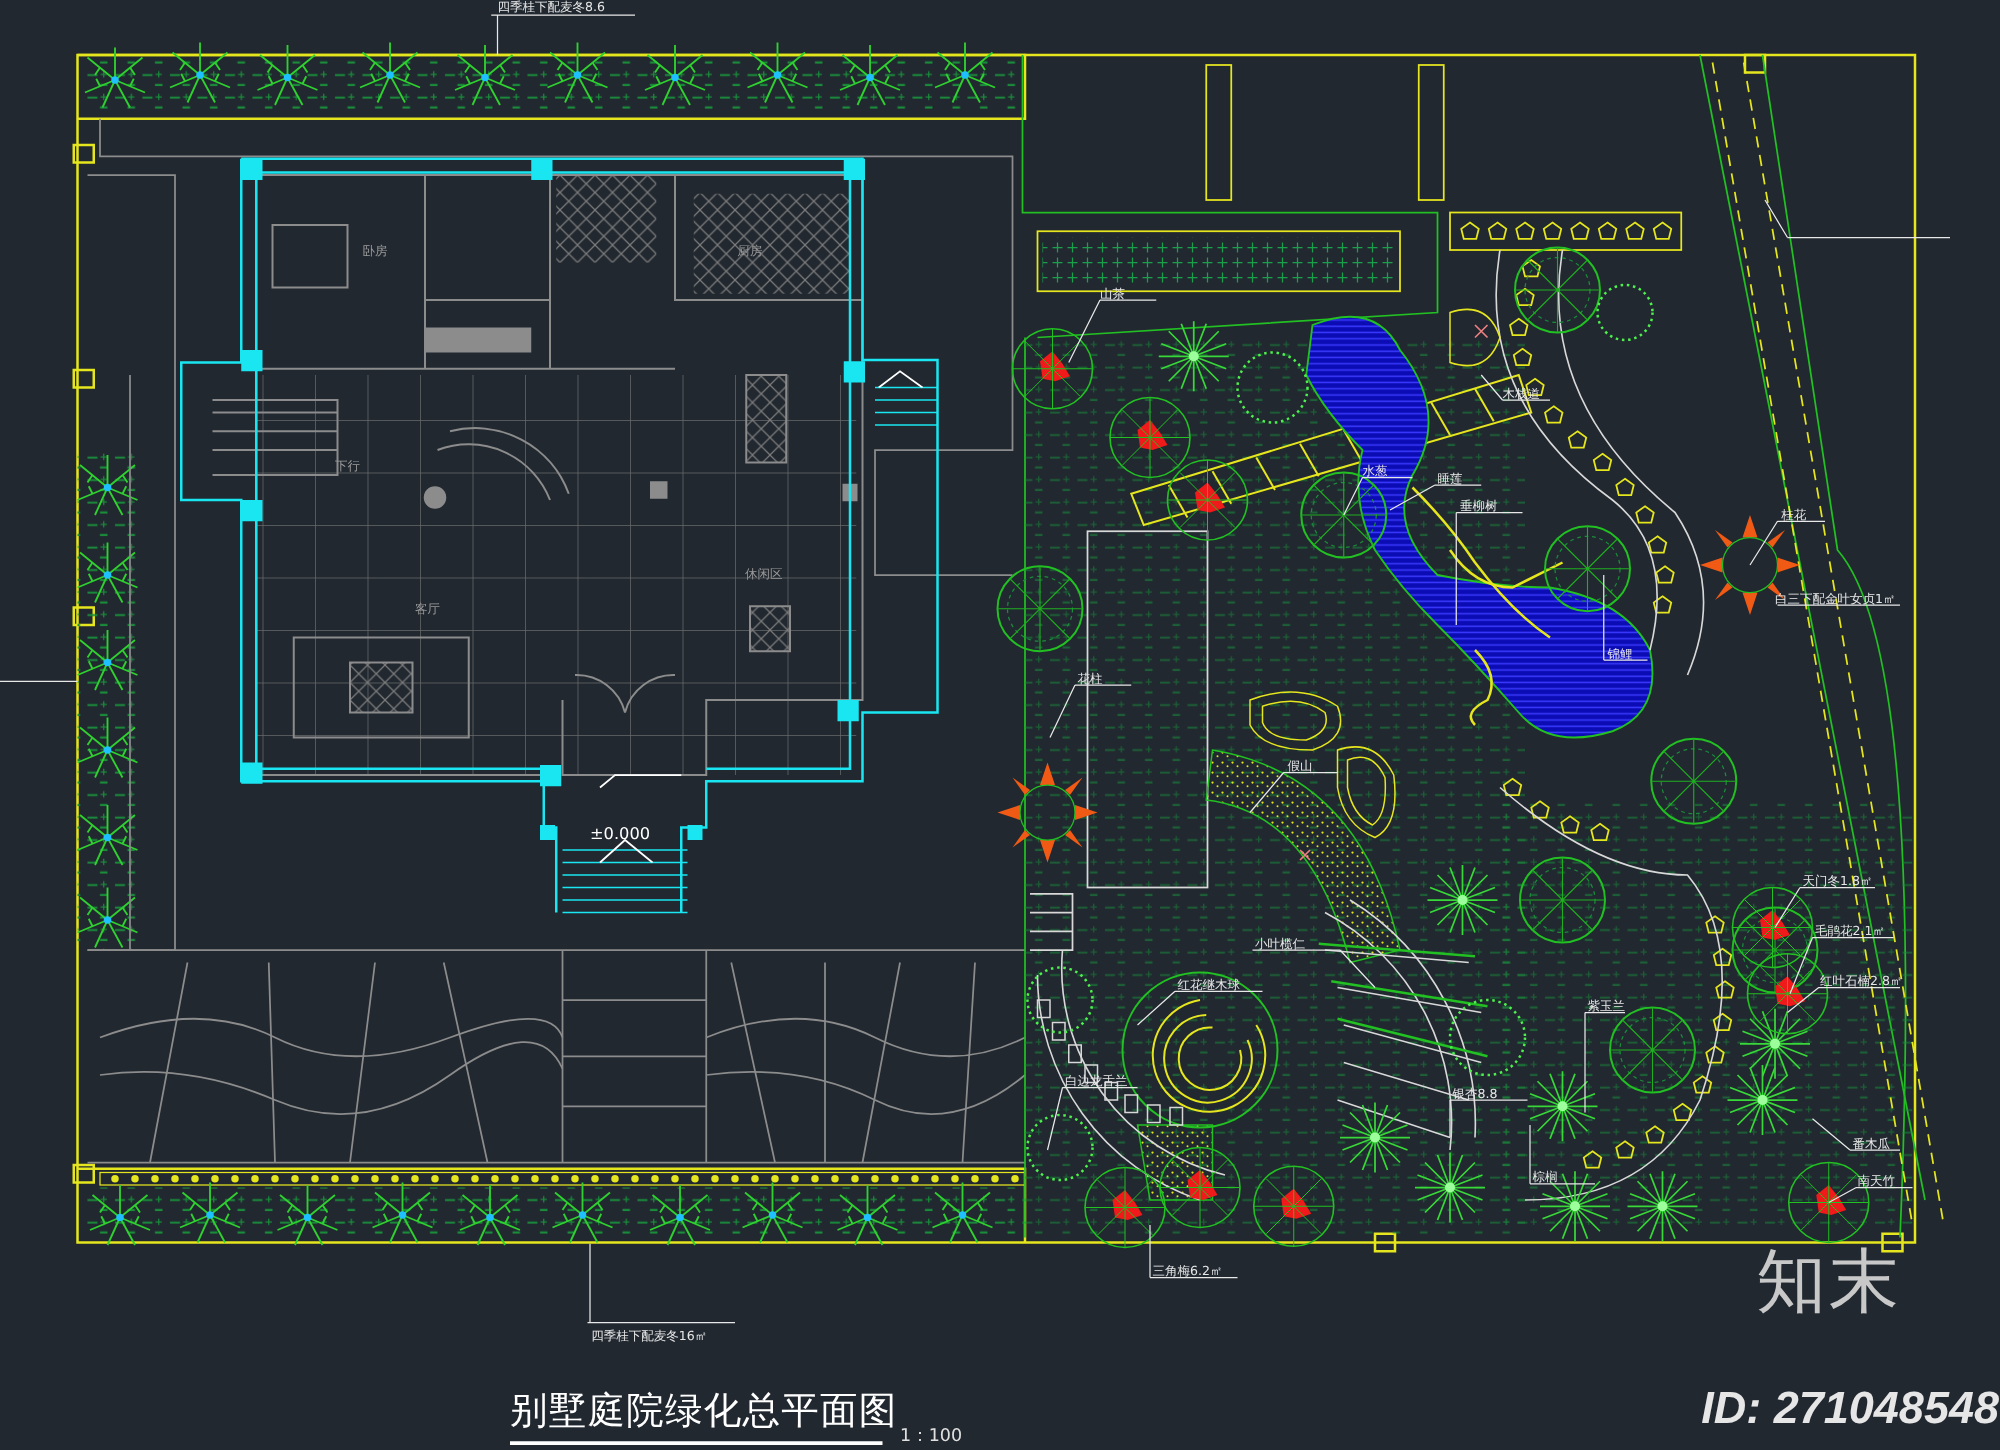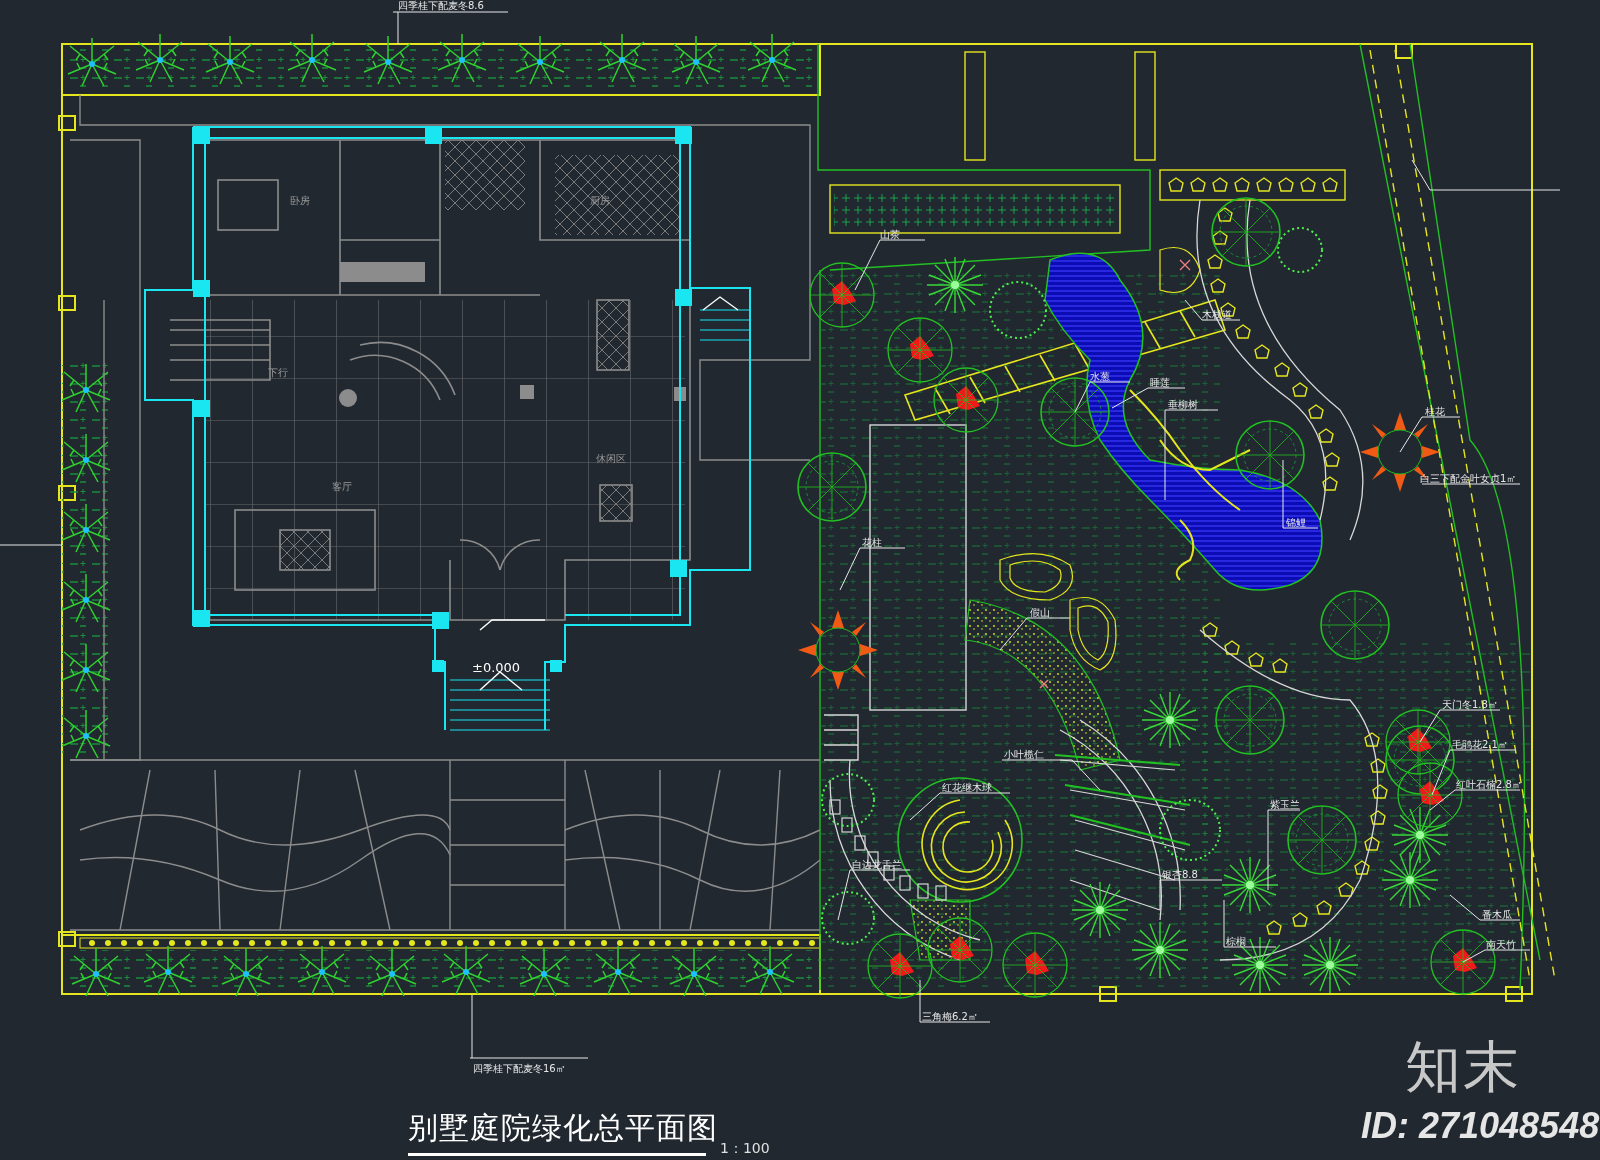--- a/index.html
+++ b/index.html
@@ -3,21 +3,21 @@
   <meta charset="utf-8">
   <style>
     html, body { margin: 0; padding: 0; background: #212830; }
     body { width: 1600px; height: 1160px; position: relative; overflow: hidden; font-family: "DejaVu Sans", sans-serif; }
     #canvas { position: absolute; left: 0; top: 0; width: 1600px; height: 1160px; }
     .lbl { font-family: "DejaVu Sans", sans-serif; fill: #e8e8e8; font-size: 10px; }
     .room { font-family: "DejaVu Sans", sans-serif; fill: #9a9a9a; font-size: 10px; }
     .title { position: absolute; left: 408px; top: 1108px; font-family: "DejaVu Sans", sans-serif; font-weight: normal; font-size: 30px; color: #ffffff; letter-spacing: 1px; }
     .title-underline { position: absolute; left: 408px; top: 1153px; width: 298px; height: 3px; background: #ffffff; }
     .scale { position: absolute; left: 720px; top: 1140px; font-family: "DejaVu Sans", sans-serif; font-size: 14px; color: #e0e0e0; text-align: right; }
-    .wm-logo { position: absolute; left: 1405px; top: 1030px; font-family: "DejaVu Sans", sans-serif; font-size: 56px; color: #c8c8c8; letter-spacing: 2px; }
+    .wm-logo { position: absolute; left: 1405px; top: 988px; font-family: "DejaVu Sans", sans-serif; font-size: 56px; color: #c8c8c8; letter-spacing: 2px; }
     .wm-id { position: absolute; left: 1361px; top: 1105px; font-family: "Liberation Sans", sans-serif; font-weight: bold; font-size: 36px; color: #e6e6e6; font-style: italic; }
     .elev { position: absolute; left: 472px; top: 612px; font-family: "DejaVu Sans", sans-serif; font-size: 13px; color: #ffffff; margin-top: 48px; }
   </style>
 </head>
 <body>
 
 <svg id="canvas" viewBox="0 0 1600 1160" xmlns="http://www.w3.org/2000/svg">
   <defs>
     <pattern id="tile" width="42" height="42" patternUnits="userSpaceOnUse">
       <path d="M0 0H42M0 0V42" stroke="#7a7a7a" stroke-width="1.2" fill="none"></path>

